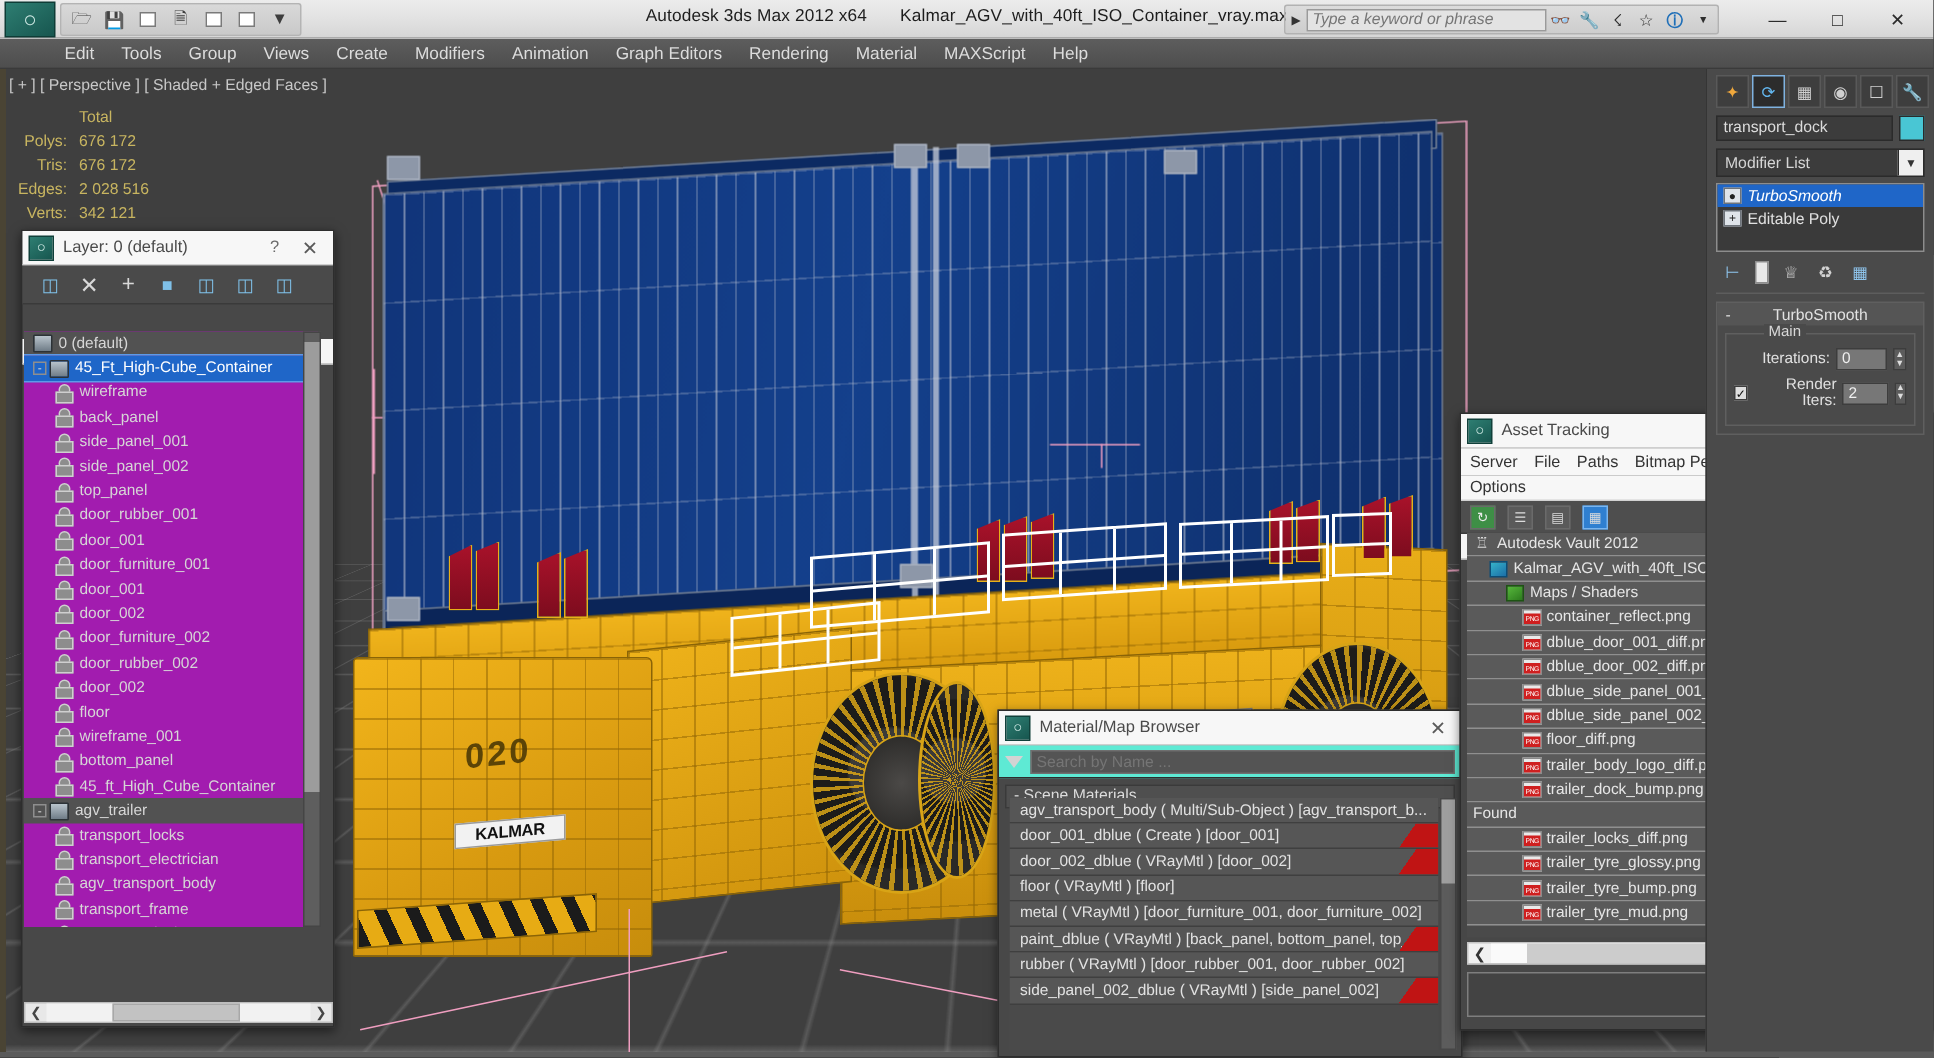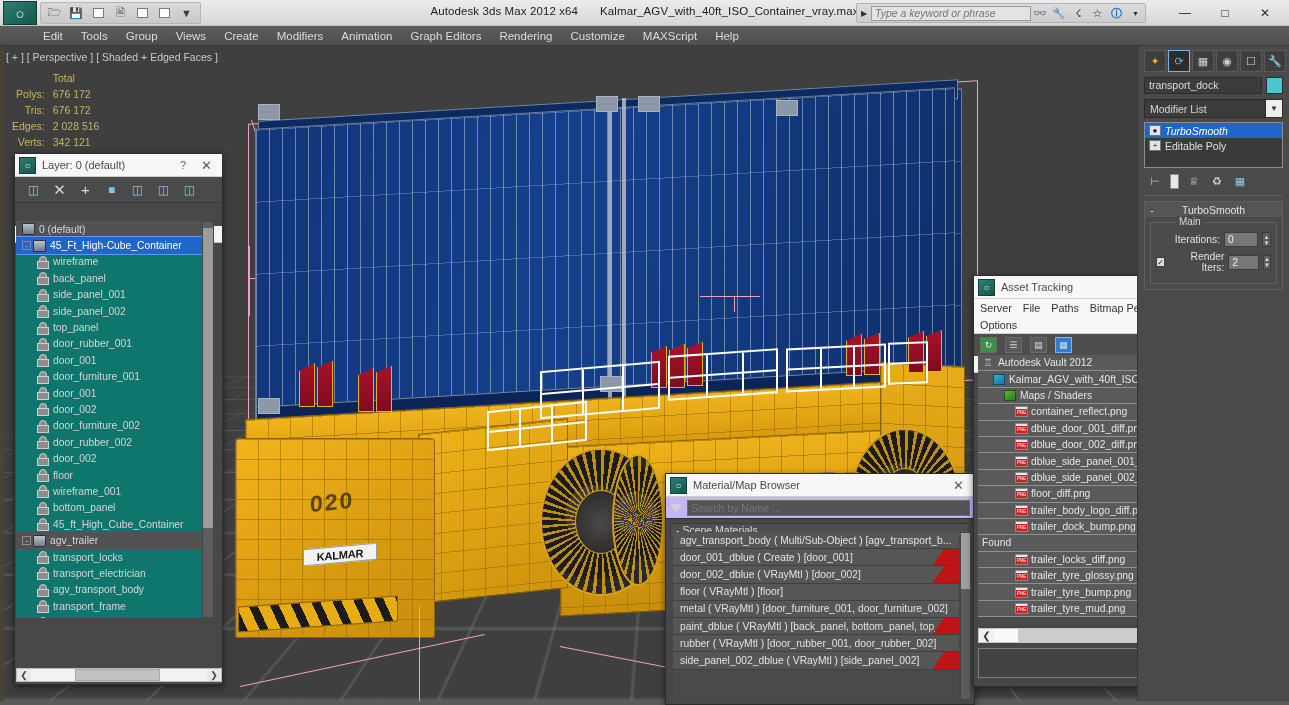--- a/index.html
+++ b/index.html
@@ -150,21 +150,21 @@
     gap:9px; padding:0 10px; border-bottom:1px solid #3a3a3a;}
   .lt { width:17px; height:17px; display:flex; align-items:center; justify-content:center;
     font-size:12px; }
   .lt.blue { color:#7fc0e8; }
   .lt.wht { color:#d8d8d8; font-size:15px;}
   .layer-head { height:17px; background:#f5f5f5; border-bottom:1px solid #c8c8c8;
     display:flex; align-items:center; padding:0 6px;margin-top:23px; }
   .layer-head span { font-size:10.5px; color:#333; flex:1;}
   .layer-head .chev { font-size:9px; color:#555;}
   .layer-list { position:absolute; left:1px; top:67px; width:196px; height:397px;
-    background:#0f766e; overflow:hidden; }
+    background:#a21caf; overflow:hidden; }
   .lrow { height:16.4px; display:flex; align-items:center; font-size:10.3px;
     color:#d6d6d6; white-space:nowrap; }
   .lrow.sel { background:#1f66c8; color:#fff; outline:1px solid #5c9ae8;}
   .lrow.grp0 { background:#525252; }
   .lrow .ind { display:inline-block; }
   .lrow .licon { width:13px; height:12px; margin-right:4px; display:inline-block;
     position:relative; }
   .licon.layer { background:linear-gradient(180deg,#b9c4cc,#6f7c87);
     border:1px solid #2c3237; border-radius:1px;}
   .licon.obj::before { content:""; position:absolute; left:3px; top:0; width:6px; height:6px;
@@ -179,21 +179,21 @@
     background:#9c9c9c;}
   .layer-hscroll { position:absolute; left:1px; bottom:2px; width:206px; height:14px;
     background:#e8e8e8; border:1px solid #bdbdbd; display:flex; align-items:center;}
   .layer-hscroll .ar { width:14px; text-align:center; font-size:9px; color:#444;}
   .layer-hscroll .trk { flex:1; height:12px; background:#f2f2f2; position:relative;}
   .layer-hscroll .thumb { position:absolute; left:44px; top:0; width:85px; height:12px;
     background:#c2c2c2; border:1px solid #a8a8a8;}
 
   
   #matwin { left:665px; top:473px; width:310px; height:232px; }
-  .mat-search { height:22px; background:#c4b5fd; display:flex; align-items:center;
+  .mat-search { height:22px; background:#5eead4; display:flex; align-items:center;
     padding:0 4px; gap:5px; border-bottom:1px solid #2d2d2d;}
   .mat-search .tri { width:0;height:0;border-left:6px solid transparent;
     border-right:6px solid transparent;border-top:8px solid #d3d3d3;}
   .mat-search input { flex:1; height:16px; background:#545454; border:1px solid #6f6f6f;
     color:#cfcfcf; font-size:10.5px; padding:0 3px; font-family:"Liberation Sans", sans-serif;}
   .mat-groupbar { height:16px; background:#4f4f4f; border:1px solid #3a3a3a;
     margin:4px 4px 0 4px; display:flex; align-items:flex-start; padding:0 5px;
     font-size:10.5px; color:#dcdcdc;}
   .mat-list { position:absolute; left:7px; top:58px; width:286px; height:168px;
     background:#4a4a4a; overflow:hidden; }
@@ -346,21 +346,21 @@
   <div class="menubar">
     <div class="mi">Edit</div>
     <div class="mi">Tools</div>
     <div class="mi">Group</div>
     <div class="mi">Views</div>
     <div class="mi">Create</div>
     <div class="mi">Modifiers</div>
     <div class="mi">Animation</div>
     <div class="mi">Graph Editors</div>
     <div class="mi">Rendering</div>
-    <div class="mi">Customize</div>
+    <div class="mi">Material</div>
     <div class="mi">MAXScript</div>
     <div class="mi">Help</div>
   </div>
 
   <div class="viewport">
     <div class="vp-scene">
       <div class="floorgrid"></div>
 
       <div class="pinkbox" style="left:248px; top:56px; width:730px; height:300px; transform:skewY(-3.4deg);"></div>
       <div class="pinkline" style="left:252px; top:74px; width:60px; transform:rotate(72deg);"></div>

